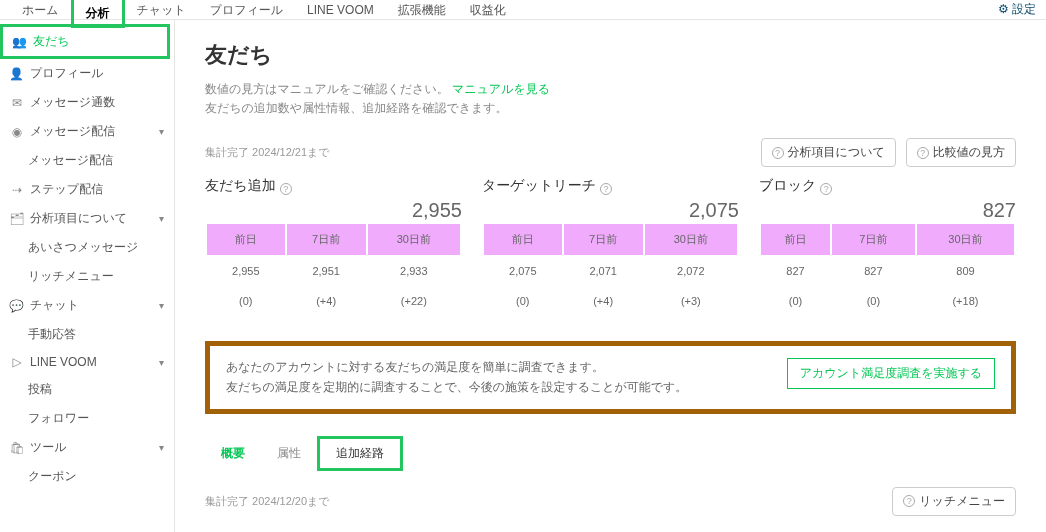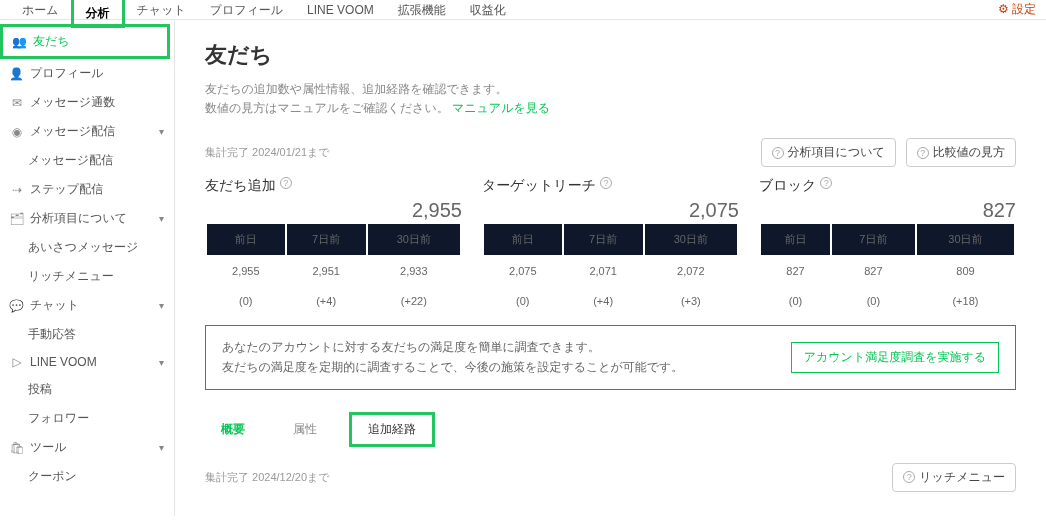--- a/index.html
+++ b/index.html
@@ -1,49 +1,49 @@
 <!DOCTYPE html>
 <html><head>
 <meta charset="utf-8">
 <style>
 * { margin: 0; padding: 0; box-sizing: border-box; }
 body { font-family: -apple-system, "Hiragino Sans", "Meiryo", sans-serif; font-size: 12px; color: #333; background: #fff; width: 1046px; }
 .topnav { display: flex; align-items: center; border-bottom: 1px solid #e5e5e5; height: 20px; padding: 0 10px; }
 .topnav .tab { padding: 0 12px; height: 36px; line-height: 36px; color: #555; cursor: pointer; }
 .topnav .tab.active { font-weight: 600; color: #000; }
 .topnav .spacer { flex: 1; }
-.topnav .settings { color: #c2410c; cursor: pointer; }
+.topnav .settings { color: #0c4a6e; cursor: pointer; }
 .red-box { border: 3px solid #22c55e; }
 .container { display: flex; }
 .sidebar { width: 175px; border-right: 1px solid #e5e5e5; min-height: 496px; position: relative; }
 .side-item { display: flex; align-items: center; padding: 6px 10px; color: #555; cursor: pointer; gap: 6px; }
 .side-item.sub { padding-left: 28px; }
 .side-item.active { color: #06c755; }
 .side-icon { width: 14px; height: 14px; display: inline-flex; align-items: center; justify-content: center; color: #888; }
 .expand { margin-left: auto; color: #888; font-size: 10px; }
 .main { flex: 1; padding: 20px 30px; }
 h1 { font-size: 22px; margin-bottom: 10px; }
 .desc { color: #888; line-height: 1.6; }
 .desc .link { color: #06c755; cursor: pointer; }
 .row { display: flex; align-items: center; gap: 10px; }
 .meta-row { margin-top: 20px; margin-bottom: 10px; }
 .meta { color: #999; font-size: 11px; }
 .btn { border: 1px solid #ccc; background: #fff; border-radius: 4px; padding: 5px 10px; cursor: pointer; display: inline-flex; align-items: center; gap: 4px; color: #444; }
 .cards { display: flex; gap: 20px; }
 .card { flex: 1; }
-.card-title { font-size: 14px; display: flex; align-items: flex-start; gap: 4px; }
+.card-title { font-size: 14px; display: flex; align-items: flex-end; gap: 4px; }
 .big { font-size: 20px; text-align: right; color: #666; margin: 4px 0 0; }
 .tbl { width: 100%; text-align: center; }
-.tbl .hd { background: #0f172a; }
+.tbl .hd { background: #f0abfc; }
 .tbl td, .tbl th { padding: 8px 4px; font-weight: normal; font-size: 11px; color: #666; }
 .delta { color: #3b82f6; font-size: 10px; }
-.banner { border: 1px solid #a16207; padding: 12px 16px; margin-top: 8px; display: flex; align-items: center; }
+.banner { border: 5px solid #a16207; padding: 12px 16px; margin-top: 24px; display: flex; align-items: flex-start; }
 .banner .txt { color: #666; line-height: 1.6; flex: 1; }
 .banner .cta { border: 1px solid #06c755; color: #06c755; padding: 6px 12px; border-radius: 0; cursor: pointer; }
-.tabs { display: flex; gap: 16px; margin-top: 22px; align-items: center; }
+.tabs { display: flex; gap: 0; margin-top: 22px; align-items: center; }
 .tabs .t { padding: 6px 16px; color: #888; cursor: pointer; font-size: 12px; }
 .tabs .t.active { color: #06c755; font-weight: 600; }
 .q { display:inline-flex; width:12px; height:12px; border:1px solid #aaa; border-radius:50%; align-items:center; justify-content:center; font-size:9px; color:#aaa; }
 </style>
 </head>
 <body>
 
 <div class="topnav">
   <span class="tab">ホーム</span>
   <span class="tab active red-box">分析</span>
@@ -121,26 +121,26 @@
       </div>
     <div class="side-item sub">
         <span>クーポン</span>
       </div>
 
   </div>
 
   <div class="main">
     <h1>友だち</h1>
     <div class="desc">
+      <div><span>数値の見方はマニュアルをご確認ください。</span> <span class="link">マニュアルを見る</span></div>
       <div>友だちの追加数や属性情報、追加経路を確認できます。</div>
-      <div><span>数値の見方はマニュアルをご確認ください。</span> <span class="link">マニュアルを見る</span></div>
     </div>
 
     <div class="row meta-row">
-      <span class="meta">集計完了 2024/01/21まで</span>
+      <span class="meta">集計完了 2024/12/21まで</span>
       <span style="flex:1"></span>
       <span class="btn">
           <span class="q">?</span>
           <span>分析項目について</span>
         </span>
       <span class="btn">
           <span class="q">?</span>
           <span>比較値の見方</span>
         </span>
     </div>

